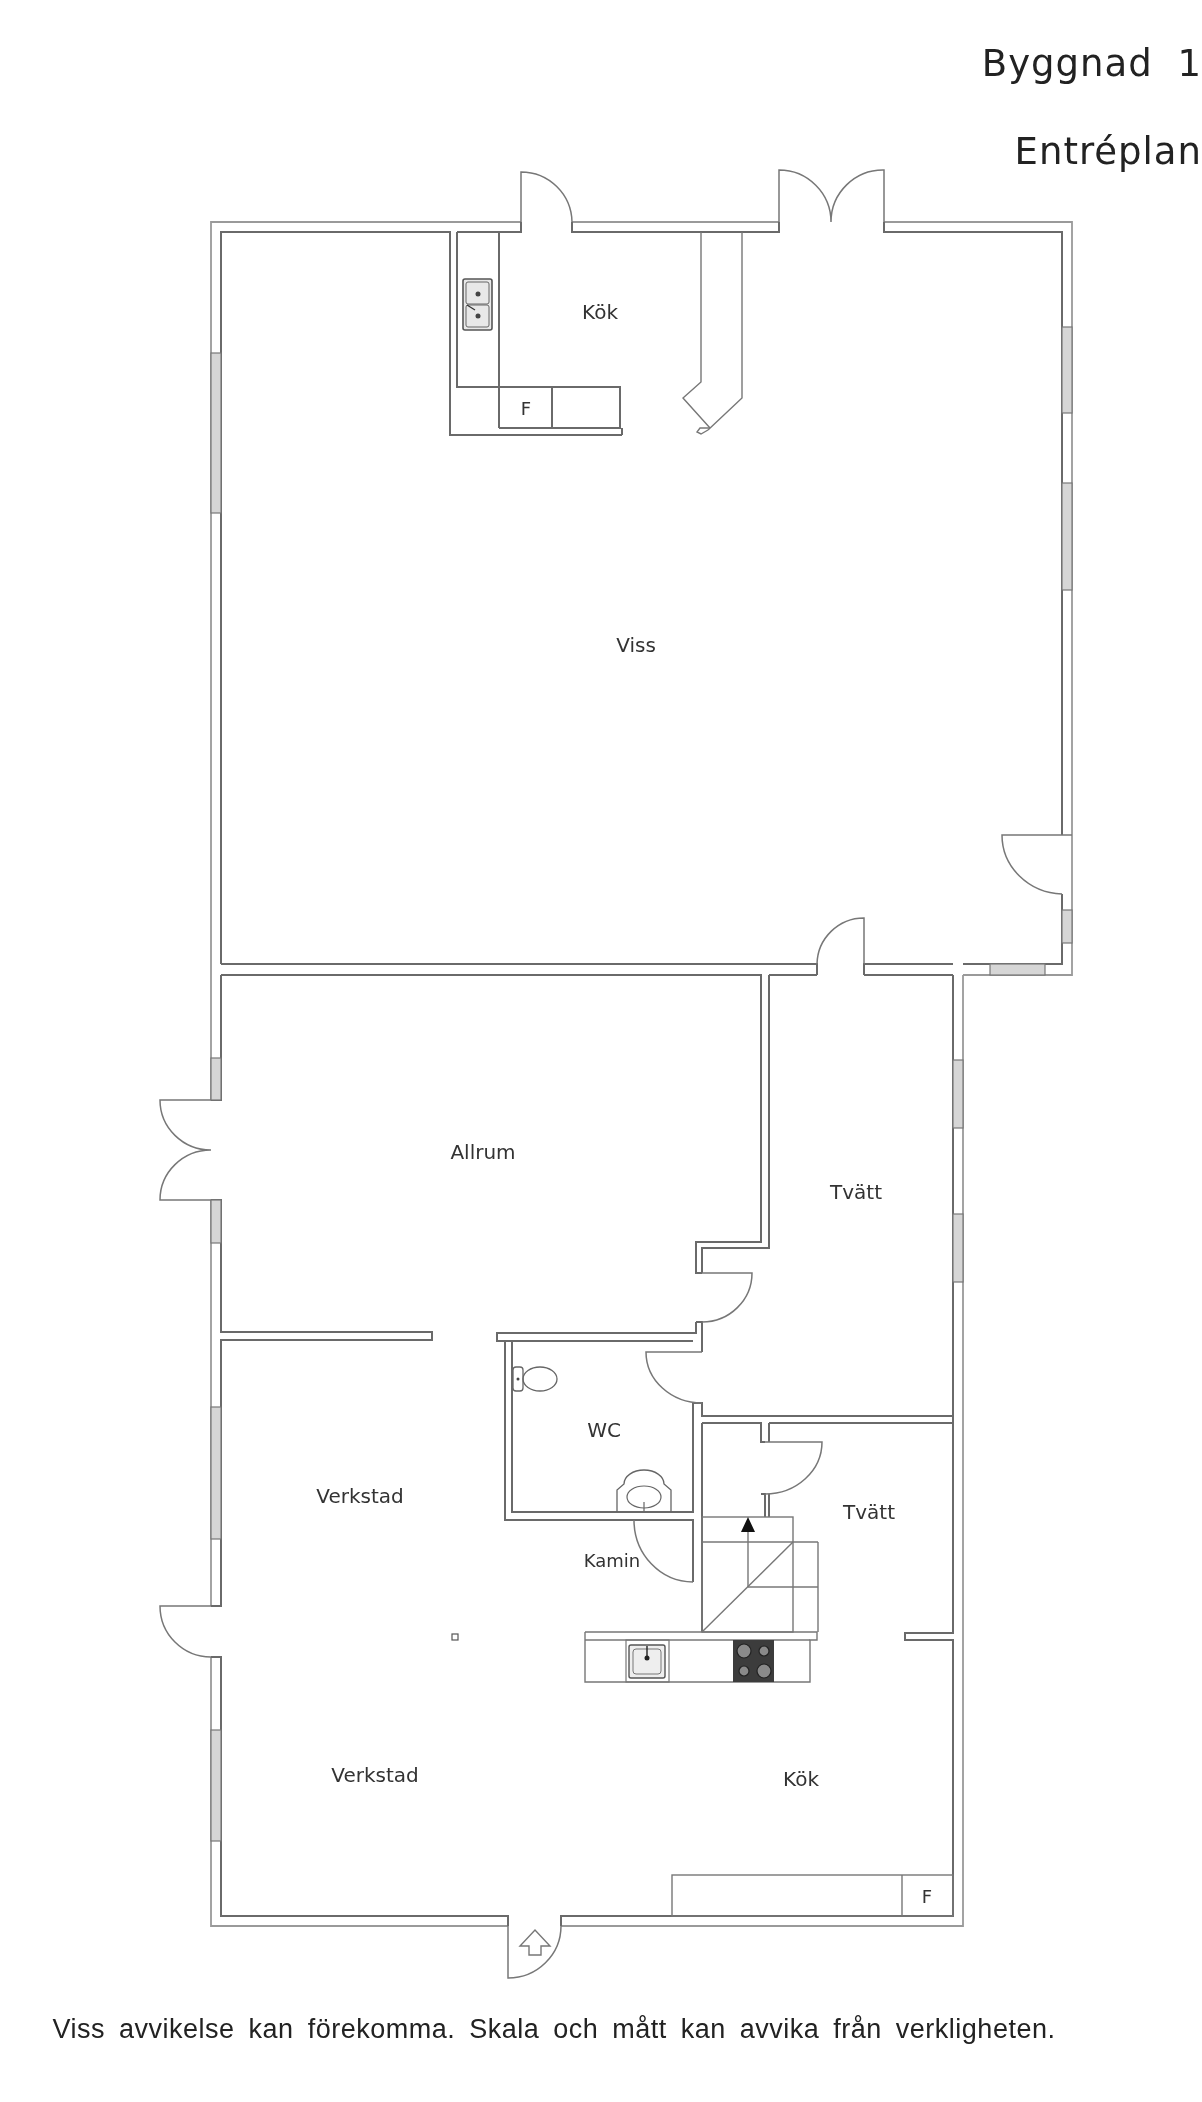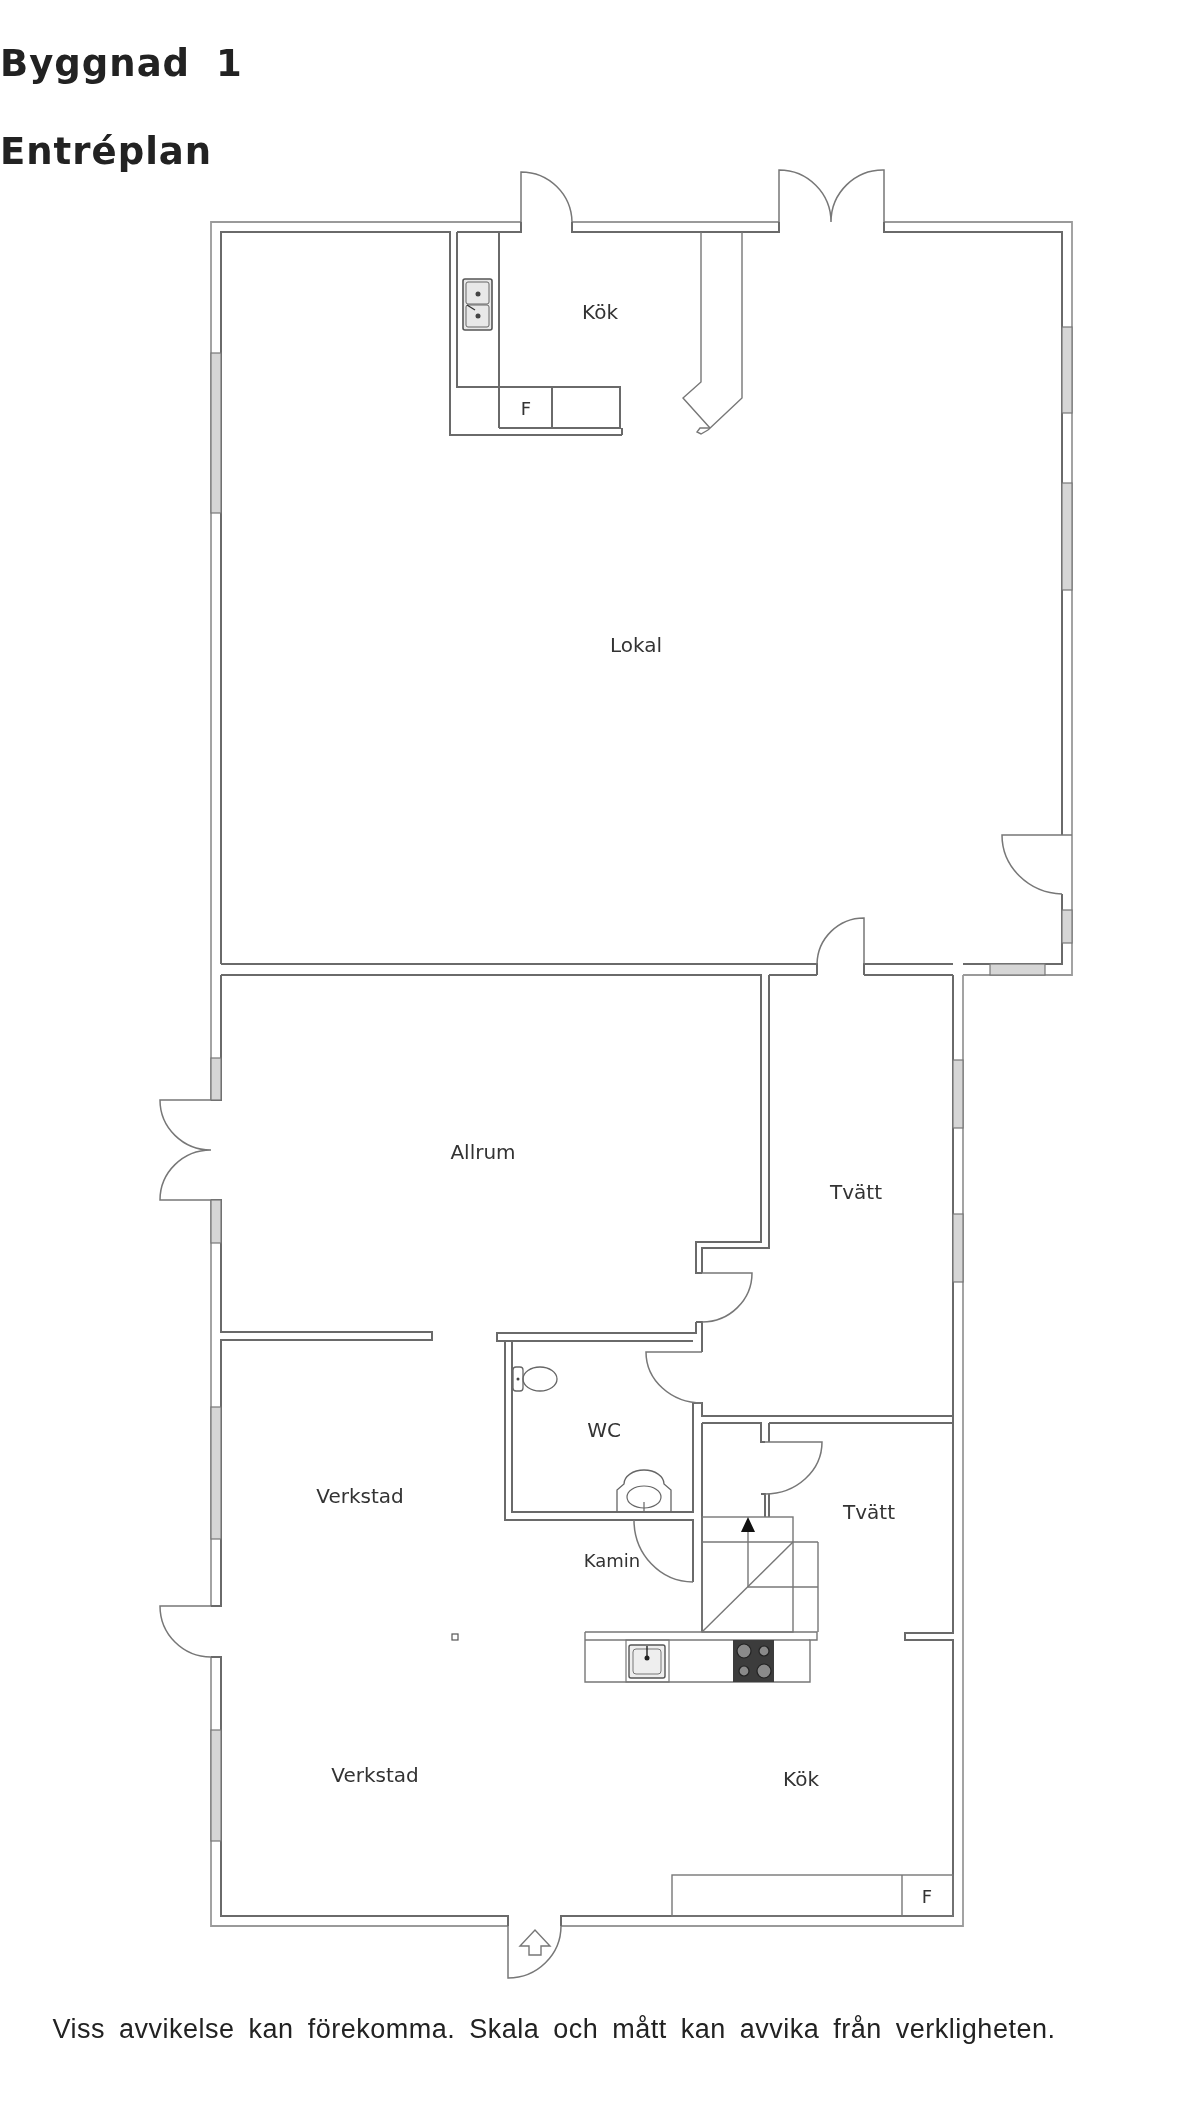--- a/index.html
+++ b/index.html
@@ -1,18 +1,18 @@
 <!DOCTYPE html>
 <html><head>
 <meta charset="utf-8">
 <style>
   html, body { margin: 0; padding: 0; background: #ffffff; }
   body { width: 1202px; height: 2102px; position: relative; overflow: hidden; font-family: "DejaVu Sans", sans-serif; }
   #plan { position: absolute; left: 0; top: 0; }
-  .title { position: absolute; left: 0; width: 1202px; text-align: left; color: #222; font-family: "DejaVu Sans", sans-serif; font-weight: 700; letter-spacing: 1px; }
+  .title { position: absolute; left: 0; width: 1202px; text-align: right; color: #222; font-family: "DejaVu Sans", sans-serif; font-weight: 400; letter-spacing: 1px; }
   .t1 { top: 42px; font-size: 37px; word-spacing: 12px; }
   .t2 { top: 102px; font-size: 37px; margin-top: 28px; }
   .lbl { position: absolute; transform: translate(-50%, -50%); font-size: 20px; color: #333; white-space: nowrap; font-family: "DejaVu Sans", sans-serif; text-align: center; }
   .lbl.small { font-size: 18px; }
   .footer { position: absolute; top: 2014px; left: 0; width: 1108px; text-align: center; font-size: 27px; color: #222; font-family: "Liberation Sans", sans-serif; word-spacing: 6px; letter-spacing: 0.5px; }
   svg .w { fill: none; stroke: #6a6a6a; stroke-width: 2; }
   svg .wo { fill: none; stroke: #9a9a9a; stroke-width: 1.8; }
   svg .thin { fill: none; stroke: #777; stroke-width: 1.4; }
   svg .win { fill: #d6d6d6; stroke: #777; stroke-width: 1.2; }
   svg .arc { fill: none; stroke: #777; stroke-width: 1.5; }
@@ -174,21 +174,21 @@
 
     <rect class="thin" x="672" y="1875" width="281" height="41"></rect>
     <line class="thin" x1="902" y1="1875" x2="902" y2="1916"></line>
 
     <rect x="452" y="1634" width="6" height="6" fill="none" stroke="#555" stroke-width="1.2"></rect>
   </g>
 </svg>
 
 <div class="lbl" style="left:600px;top:312px">Kök</div>
 <div class="lbl small" style="left:526px;top:408px">F</div>
-<div class="lbl" style="left:636px;top:645px">Lokal</div>
+<div class="lbl" style="left:636px;top:645px">Viss</div>
 <div class="lbl" style="left:483px;top:1152px">Allrum</div>
 <div class="lbl" style="left:856px;top:1192px">Tvätt</div>
 <div class="lbl" style="left:604px;top:1430px">WC</div>
 <div class="lbl" style="left:360px;top:1496px">Verkstad</div>
 <div class="lbl" style="left:869px;top:1512px">Tvätt</div>
 <div class="lbl small" style="left:612px;top:1560px">Kamin</div>
 <div class="lbl" style="left:375px;top:1775px">Verkstad</div>
 <div class="lbl" style="left:801px;top:1779px">Kök</div>
 <div class="lbl small" style="left:927px;top:1896px">F</div>
 

